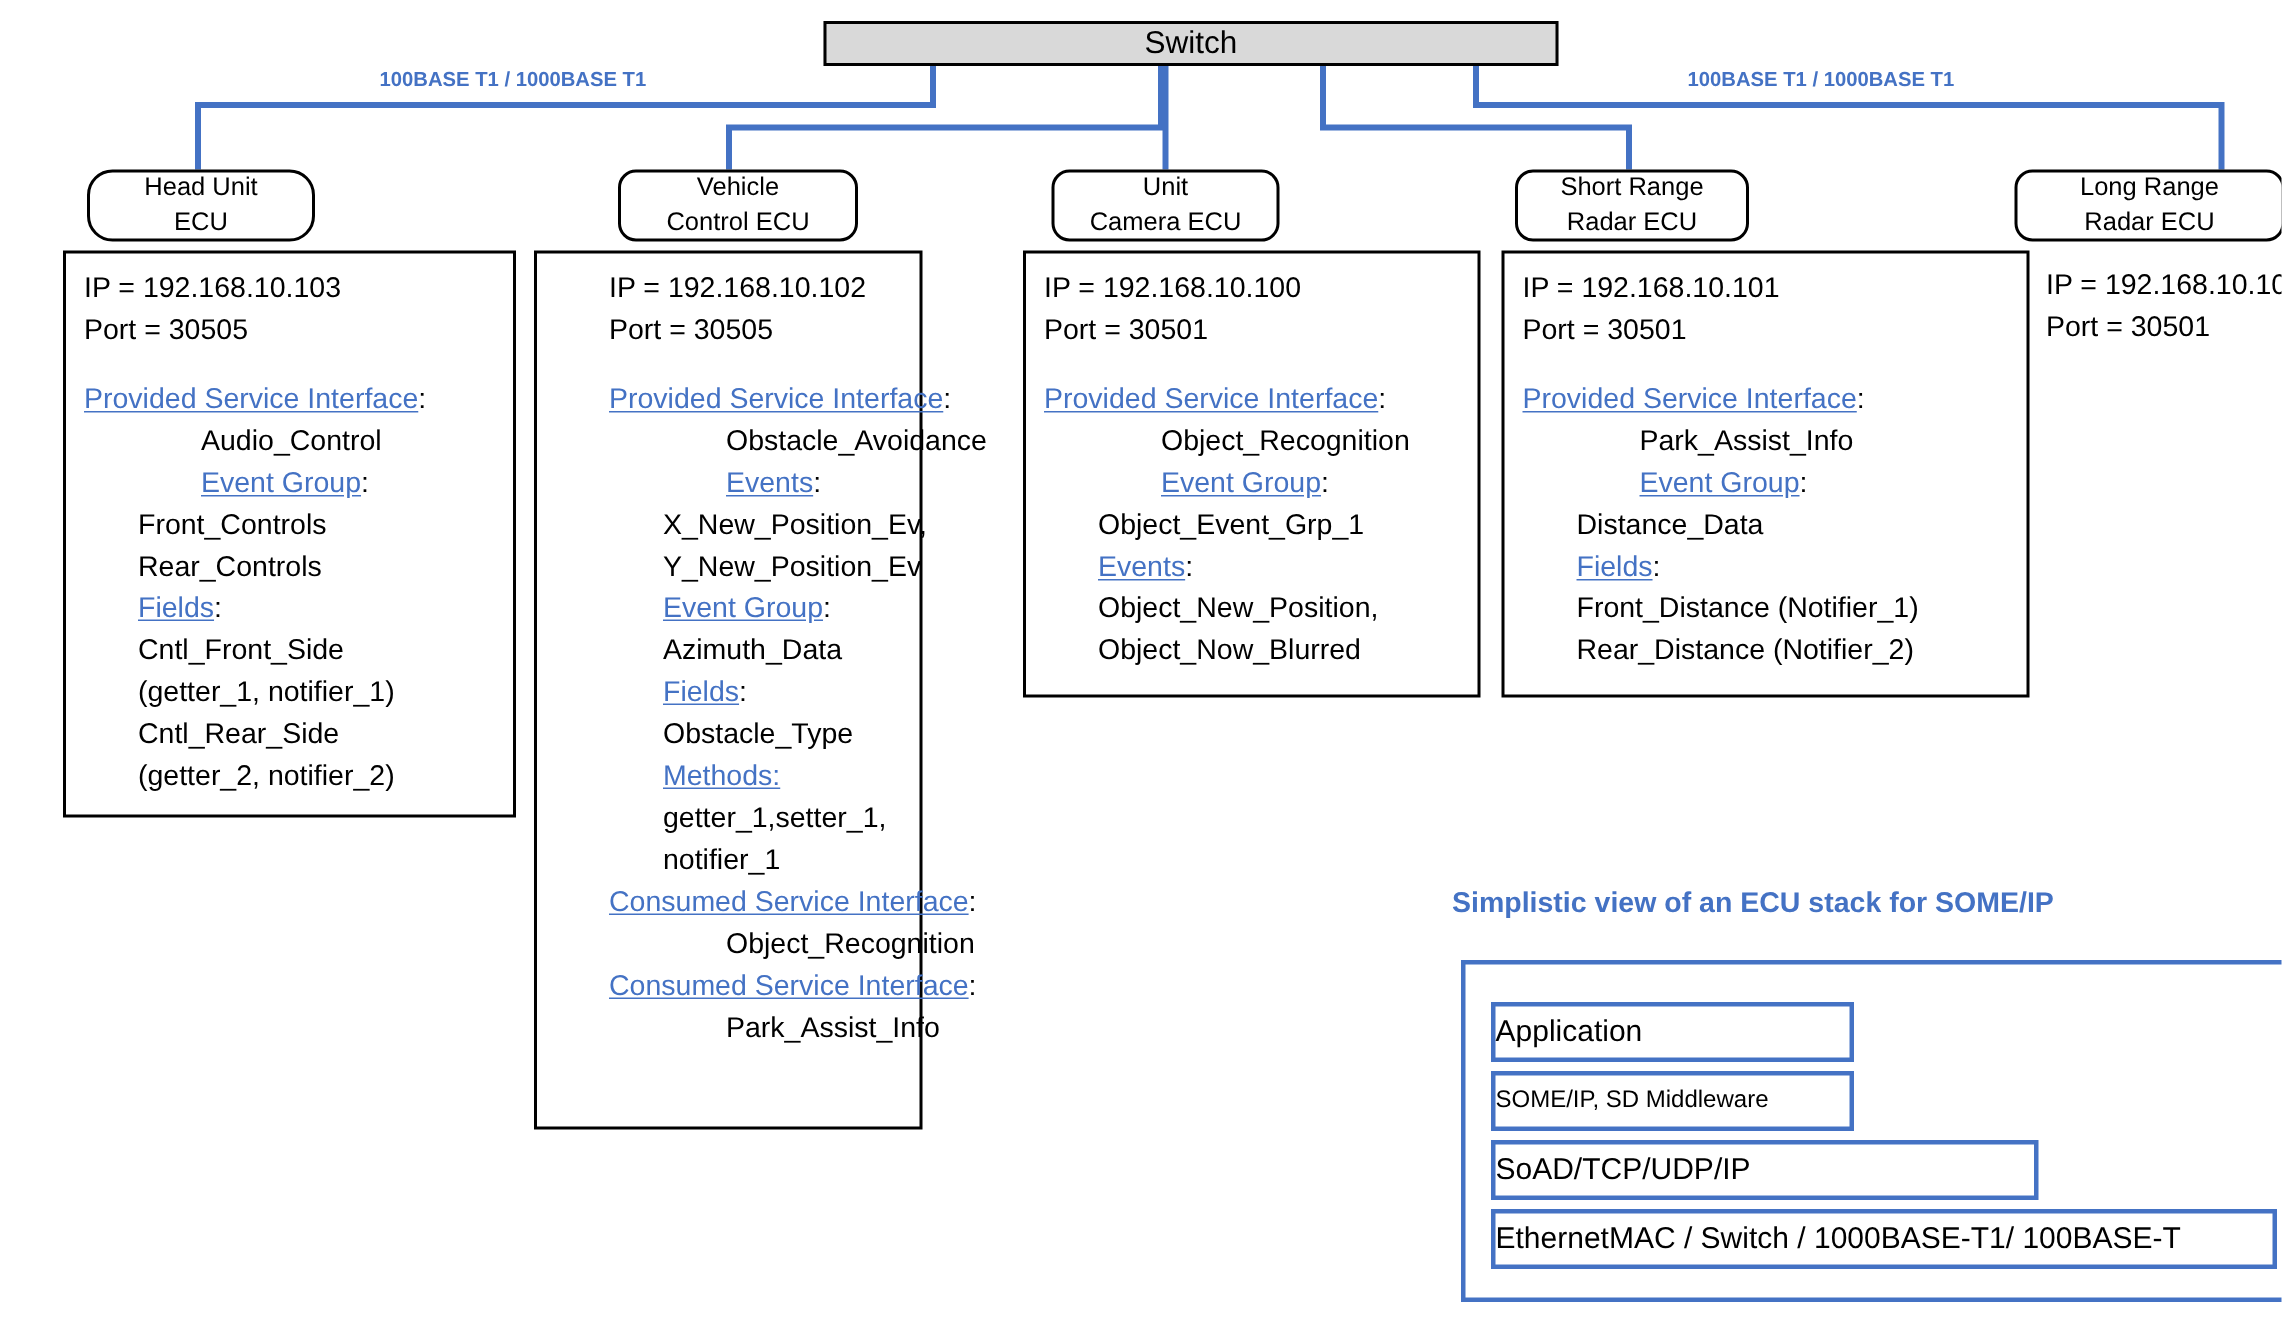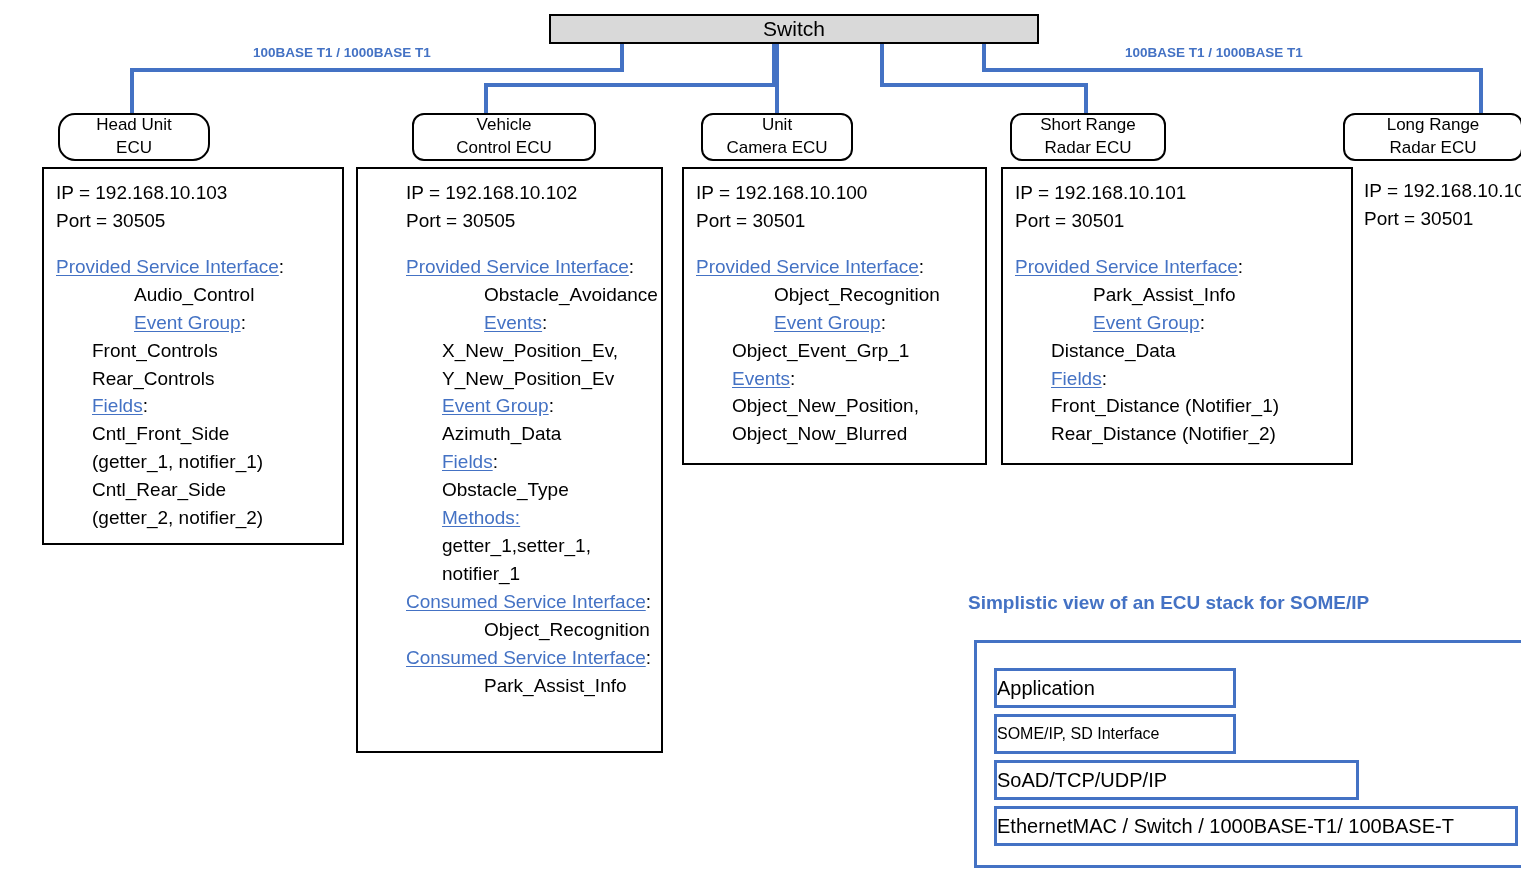--- a/index.html
+++ b/index.html
@@ -156,21 +156,21 @@
     </g>
   </svg>
 
   <div class="link-label" style="left:219px; top:45px;">100BASE T1 / 1000BASE T1</div>
   <div class="link-label" style="left:1091px; top:45px;">100BASE T1 / 1000BASE T1</div>
 
   <div class="ecu-node" style="left:24px; top:113px; width:152px; height:48px;border-radius:17px;">
     <span>Head Unit</span>
     <span>ECU</span>
   </div>
-  <div class="ecu-node" style="left:378px; top:113px; width:184px; height:48px;">
+  <div class="ecu-node" style="left:378px; top:113px; width:160px; height:48px;">
     <span>Vehicle</span>
     <span>Control ECU</span>
   </div>
   <div class="ecu-node" style="left:667px; top:113px; width:152px; height:48px;">
     <span>Unit</span>
     <span>Camera ECU</span>
   </div>
   <div class="ecu-node" style="left:976px; top:113px; width:156px; height:48px;">
     <span>Short Range</span>
     <span>Radar ECU</span>
@@ -195,21 +195,21 @@
     <div class="det-line indent-mid">Rear_Controls</div>
     <div class="det-line indent-mid">
       <span class="hdr">Fields</span><span>:</span>
     </div>
     <div class="det-line indent-mid">Cntl_Front_Side</div>
     <div class="det-line indent-mid">(getter_1, notifier_1)</div>
     <div class="det-line indent-mid">Cntl_Rear_Side</div>
     <div class="det-line indent-mid">(getter_2, notifier_2)</div>
   </div>
 
-  <div class="detail-box" style="left:322px; top:167px; width:307px; height:586px;padding-left:48px;">
+  <div class="detail-box" style="left:322px; top:167px; width:259px; height:586px;padding-left:48px;">
     <div class="det-line">IP = 192.168.10.102</div>
     <div class="det-line">Port = 30505</div>
     <div class="det-line spacer"></div>
     <div class="det-line">
       <span class="hdr">Provided Service Interface</span><span>:</span>
     </div>
     <div class="det-line indent">Obstacle_Avoidance</div>
     <div class="det-line indent">
       <span class="hdr">Events</span><span>:</span>
     </div>
@@ -281,21 +281,21 @@
     <div class="det-line">Port = 30501</div>
   </div>
 
   <div class="stack-title">Simplistic view of an ECU stack for SOME/IP</div>
 
   <div class="stack-outer">
     <div class="stack-layer" style="left:17px; top:25px; width:242px; height:40px; font-size:20px;">
       <span>Application</span>
     </div>
     <div class="stack-layer" style="left:17px; top:71px; width:242px; height:40px; font-size:16px;">
-      <span>SOME/IP, SD Interface</span>
+      <span>SOME/IP, SD Middleware</span>
     </div>
     <div class="stack-layer" style="left:17px; top:117px; width:365px; height:40px; font-size:20px;">
       <span>SoAD/TCP/UDP/IP</span>
     </div>
     <div class="stack-layer" style="left:17px; top:163px; width:524px; height:40px; font-size:20px;">
       <span>EthernetMAC / Switch / 1000BASE-T1/ 100BASE-T</span>
     </div>
   </div>
 
 </div>

